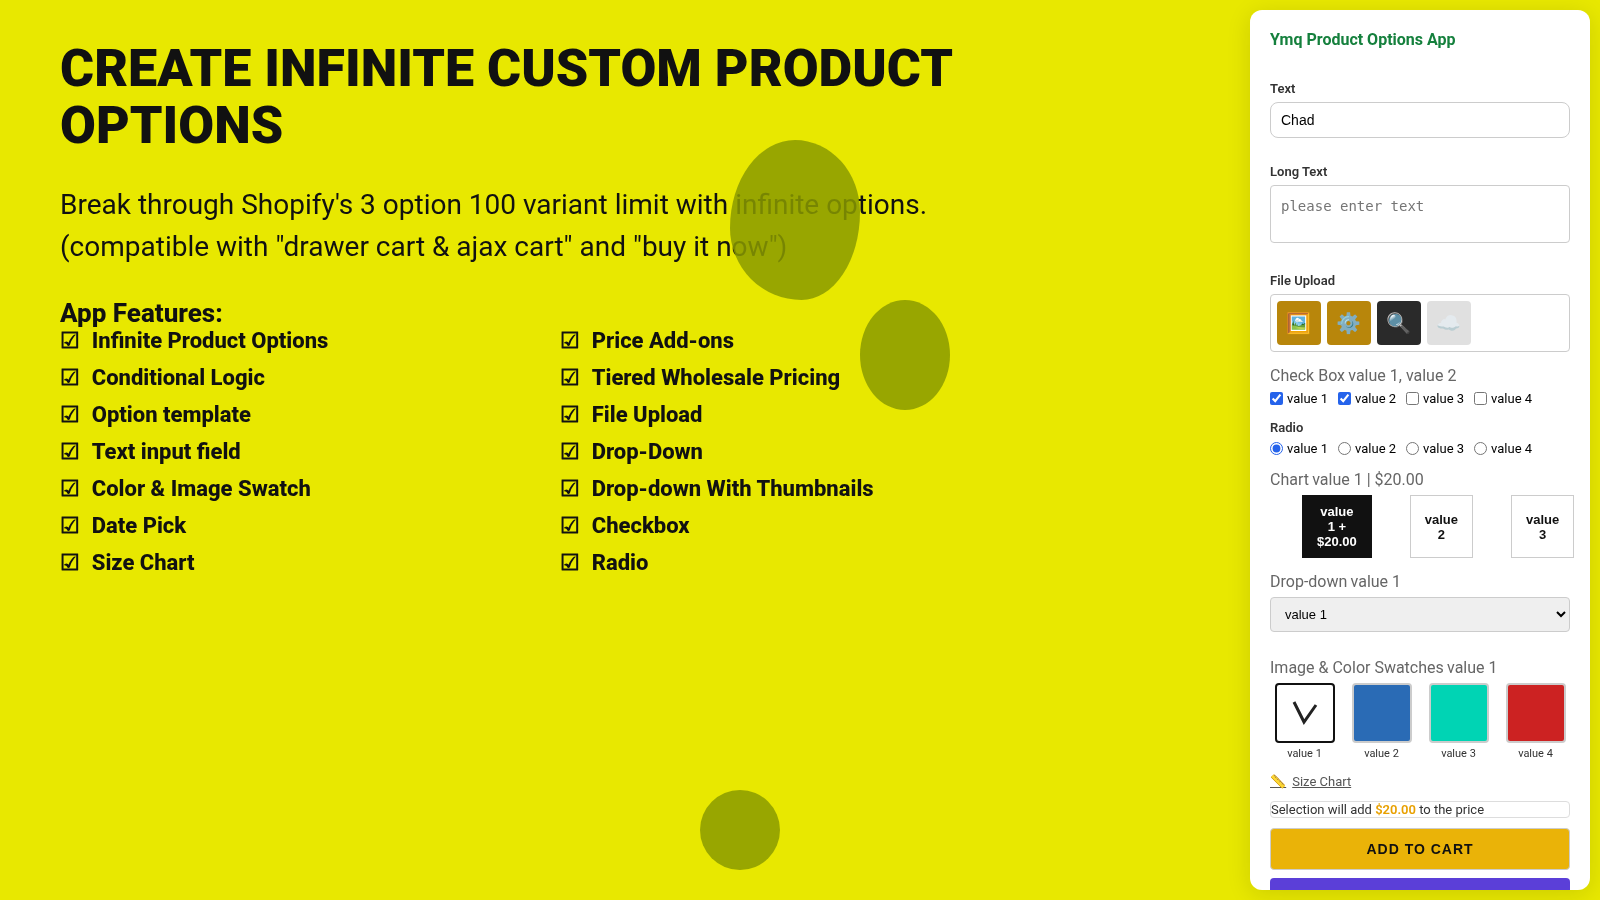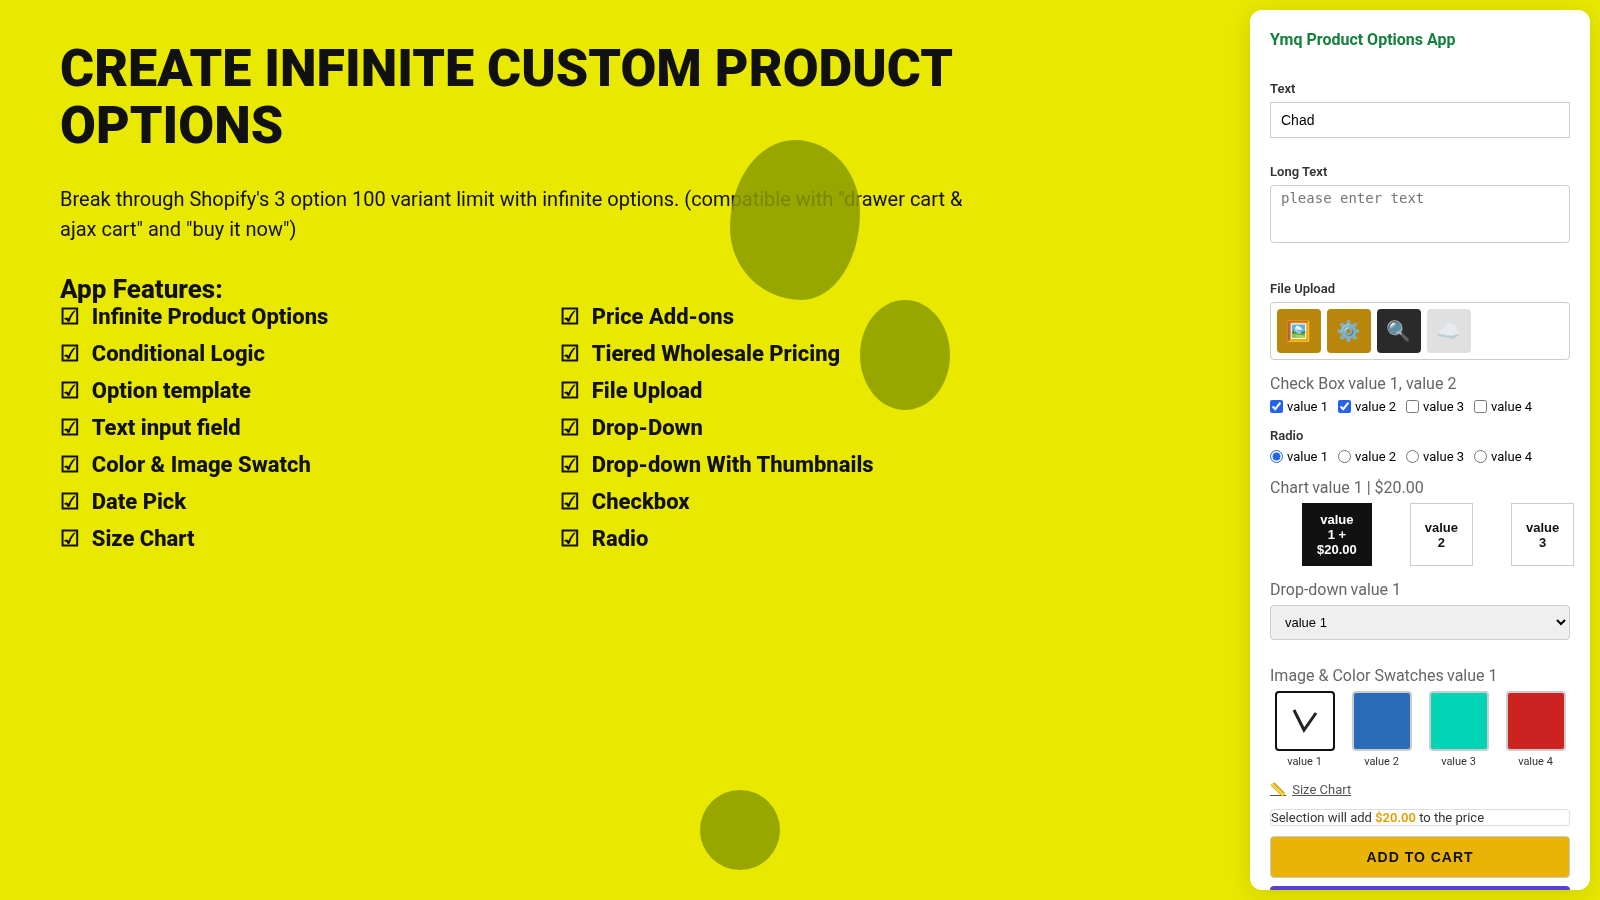--- a/index.html
+++ b/index.html
@@ -19,21 +19,21 @@
 
     .page-title {
       font-size: 52px;
       font-weight: 900;
       color: #111;
       line-height: 1.1;
       margin-bottom: 30px;
     }
 
     .subtitle {
-      font-size: 20px;
+      font-size: 28px;
       color: #111;
       margin-bottom: 30px;
       line-height: 1.5;
     }
 
     .features-heading {
       font-size: 26px;
       font-weight: 800;
       color: #111;
     }
@@ -123,34 +123,34 @@
 
     .field-label span {
       font-weight: 400;
       color: #666;
       font-size: 16px;
     }
 
     .text-input {
       width: 100%;
       border: 1px solid #ccc;
-      border-radius: 0;
+      border-radius: 8px;
       padding: 8px 10px;
       font-size: 14px;
       margin-bottom: 12px;
       height: 36px;
     }
 
     .textarea-input {
       width: 100%;
       border: 1px solid #ccc;
       border-radius: 4px;
-      padding: 4px 10px;
+      padding: 12px 10px;
       font-size: 14px;
-      margin-bottom: 20px;
+      margin-bottom: 12px;
       height: 58px;
       resize: none;
       color: #999;
     }
 
     .section {
       margin-bottom: 14px;
     }
 
     

